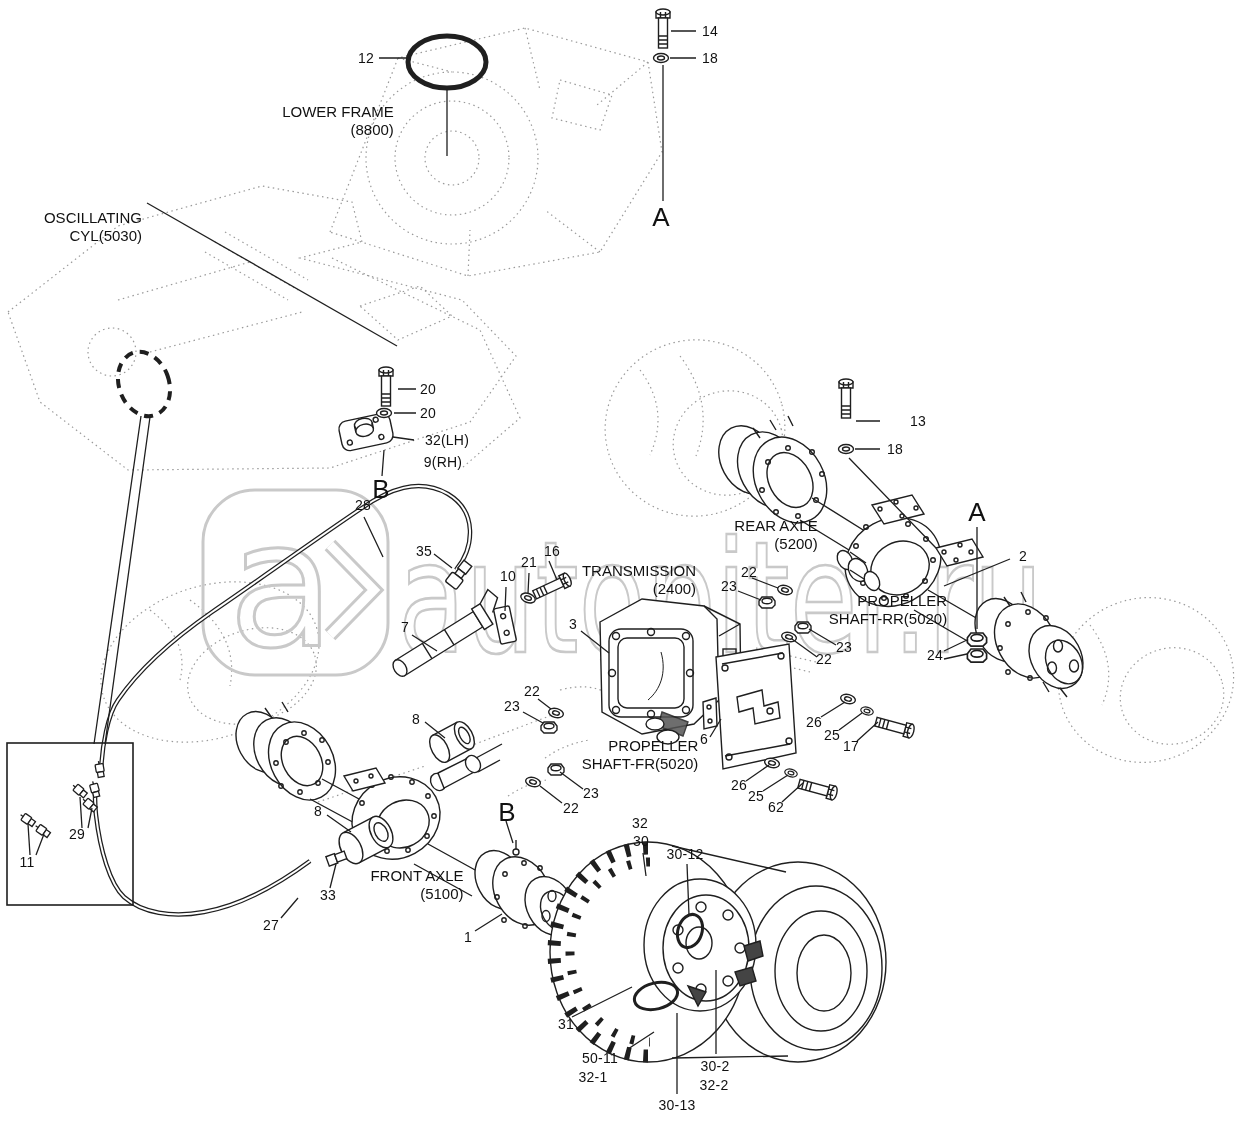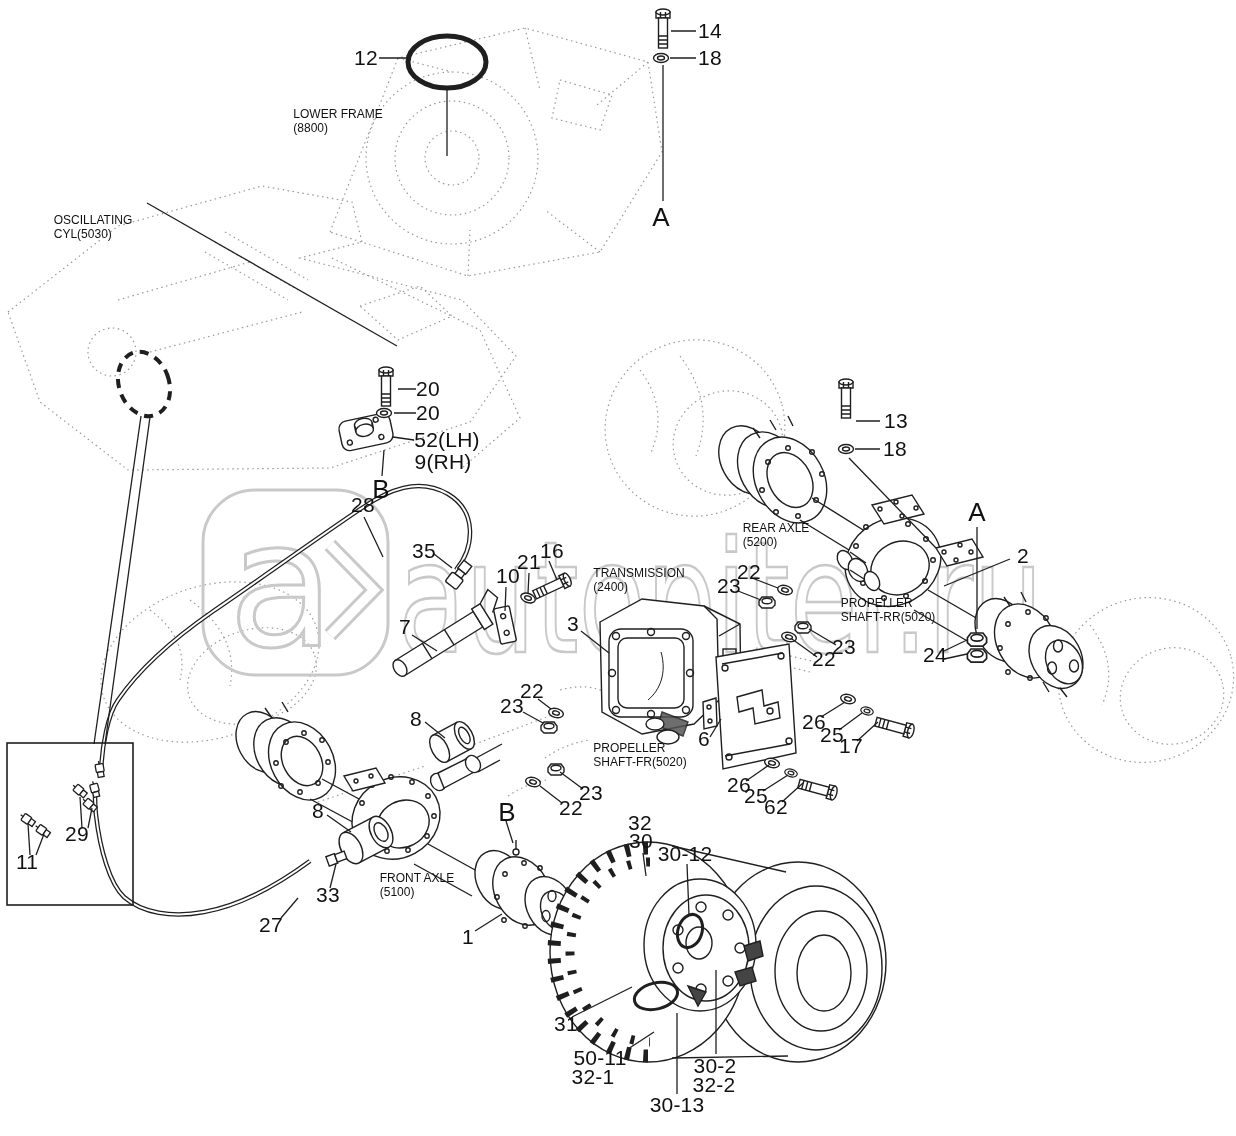--- a/index.html
+++ b/index.html
@@ -1,21 +1,21 @@
 <!DOCTYPE html>
 <html><head>
 <meta charset="utf-8">
 <style>
   html,body{margin:0;padding:0;background:#fff}
   #canvas{position:relative;width:1236px;height:1136px;background:#fff;overflow:hidden;
           font-family:"Liberation Sans",sans-serif;color:#111}
   svg.art{position:absolute;left:0;top:0}
-  .c{position:absolute;transform:translate(-50%,-50%);font-size:21px;white-space:nowrap;letter-spacing:.2px}
+  .c{position:absolute;transform:translate(-50%,-50%);font-size:14px;white-space:nowrap;letter-spacing:.2px}
   .m{font-size:26px}
-  .asm{position:absolute;transform:translate(-50%,-50%);font-size:12px;text-align:left;line-height:1.18;white-space:nowrap}
+  .asm{position:absolute;transform:translate(-50%,-50%);font-size:15px;text-align:right;line-height:1.18;white-space:nowrap}
 </style>
 </head>
 <body>
 
 <div id="canvas">
 
 <svg class="art" width="1236" height="1136" viewBox="0 0 1236 1136">
 
   <defs>
     <g id="bolt" stroke="#1f1f1f" fill="none" stroke-width="1.4">
@@ -409,35 +409,35 @@
   <div class="c m" style="left:661px;top:217px">A</div>
   <div class="c m" style="left:977px;top:512px">A</div>
   <div class="c m" style="left:381px;top:489px">B</div>
   <div class="c m" style="left:507px;top:812px">B</div>
 
   <div class="c" style="left:366px;top:58px">12</div>
   <div class="c" style="left:710px;top:31px">14</div>
   <div class="c" style="left:710px;top:58px">18</div>
   <div class="c" style="left:428px;top:389px">20</div>
   <div class="c" style="left:428px;top:413px">20</div>
-  <div class="c" style="left:447px;top:440px">52(LH)</div>
+  <div class="c" style="left:447px;top:440px">32(LH)</div>
   <div class="c" style="left:443px;top:462px">9(RH)</div>
   <div class="c" style="left:363px;top:505px">28</div>
   <div class="c" style="left:424px;top:551px">35</div>
   <div class="c" style="left:508px;top:576px">10</div>
   <div class="c" style="left:529px;top:562px">21</div>
   <div class="c" style="left:552px;top:551px">16</div>
   <div class="c" style="left:573px;top:624px">3</div>
   <div class="c" style="left:405px;top:627px">7</div>
   <div class="c" style="left:416px;top:719px">8</div>
   <div class="c" style="left:532px;top:691px">22</div>
   <div class="c" style="left:512px;top:706px">23</div>
   <div class="c" style="left:591px;top:793px">23</div>
   <div class="c" style="left:571px;top:808px">22</div>
-  <div class="c" style="left:896px;top:421px">13</div>
+  <div class="c" style="left:918px;top:421px">13</div>
   <div class="c" style="left:895px;top:449px">18</div>
   <div class="c" style="left:749px;top:572px">22</div>
   <div class="c" style="left:729px;top:586px">23</div>
   <div class="c" style="left:1023px;top:556px">2</div>
   <div class="c" style="left:844px;top:647px">23</div>
   <div class="c" style="left:824px;top:659px">22</div>
   <div class="c" style="left:935px;top:655px">24</div>
   <div class="c" style="left:814px;top:722px">26</div>
   <div class="c" style="left:832px;top:735px">25</div>
   <div class="c" style="left:851px;top:746px">17</div>

